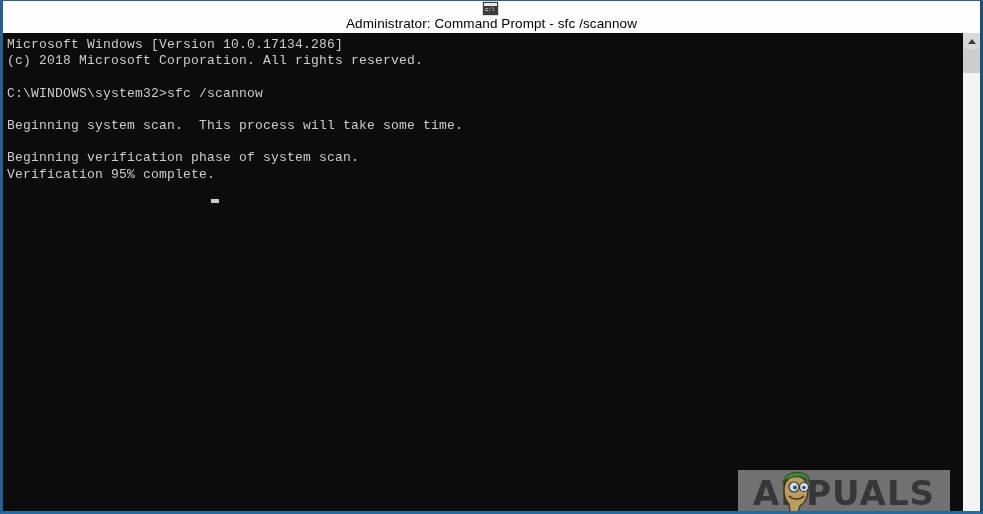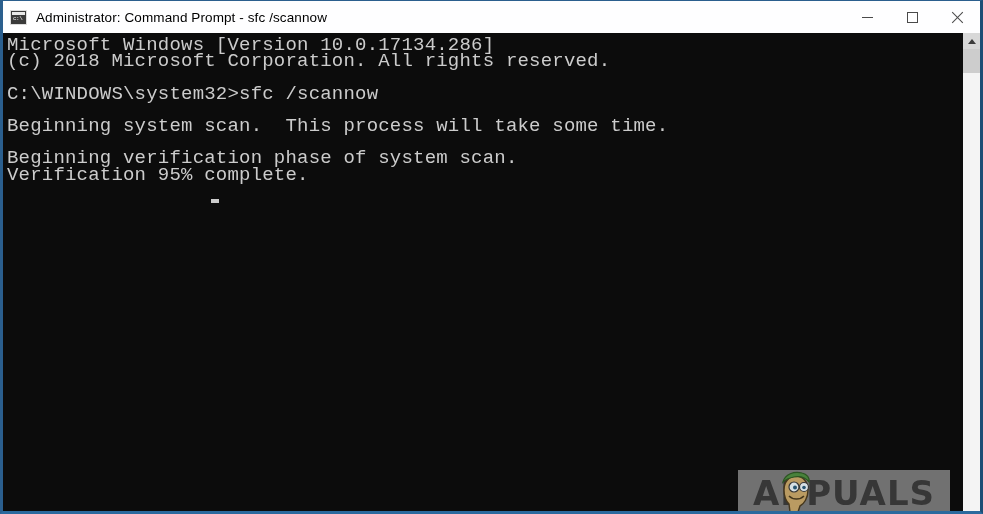--- a/index.html
+++ b/index.html
@@ -31,20 +31,21 @@
   
   #titlebar {
     position: absolute;
     left: 0;
     top: 0;
     right: 0;
     height: 32px;
     background: #fefeff;
     display: flex;
     align-items: center;
+    flex-direction: column;
   }
   #app-icon {
     width: 17px;
     height: 15px;
     margin-left: 7px;
     margin-right: 9px;
     background: #3a3a3a;
     border: 1px solid #dcdcdc;
     box-sizing: border-box;
     position: relative;
@@ -131,21 +132,21 @@
     bottom: 0;
     background: #0c0c0c;
     overflow: hidden;
   }
   #console-text {
     position: absolute;
     left: 4px;
     top: 4px;
     margin: 0;
     font-family: "Liberation Mono", "DejaVu Sans Mono", monospace;
-    font-size: 19px;
+    font-size: 13px;
     line-height: 16.2px;
     color: #cccccc;
     white-space: pre;
     letter-spacing: 0.2px;
   }
   #cursor {
     position: absolute;
     left: 208px;
     top: 166px;
     width: 8px;

